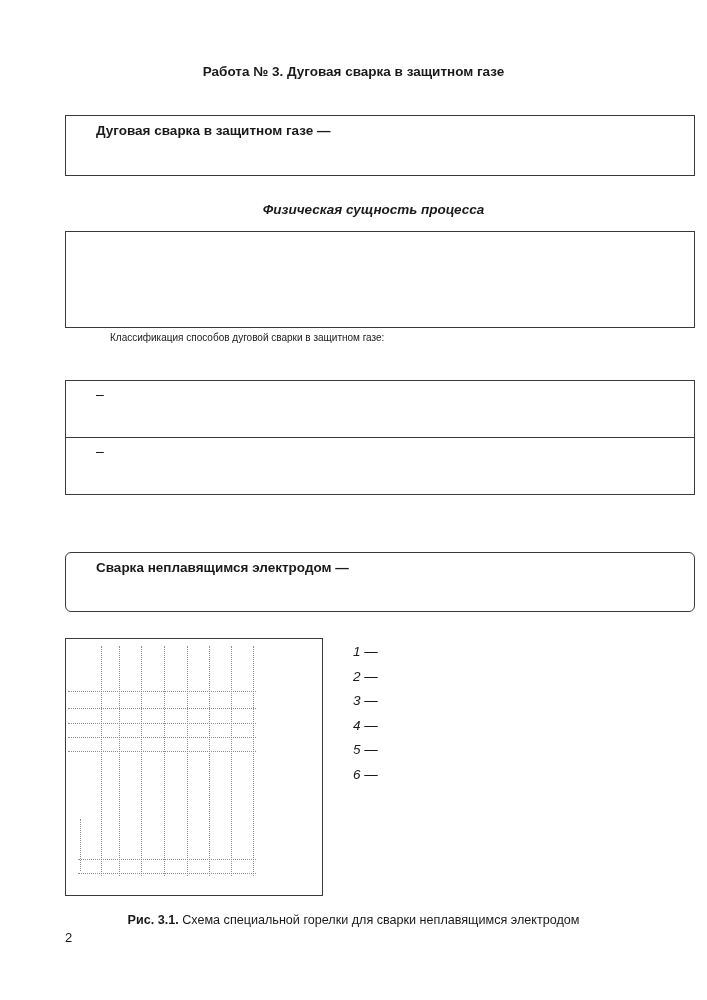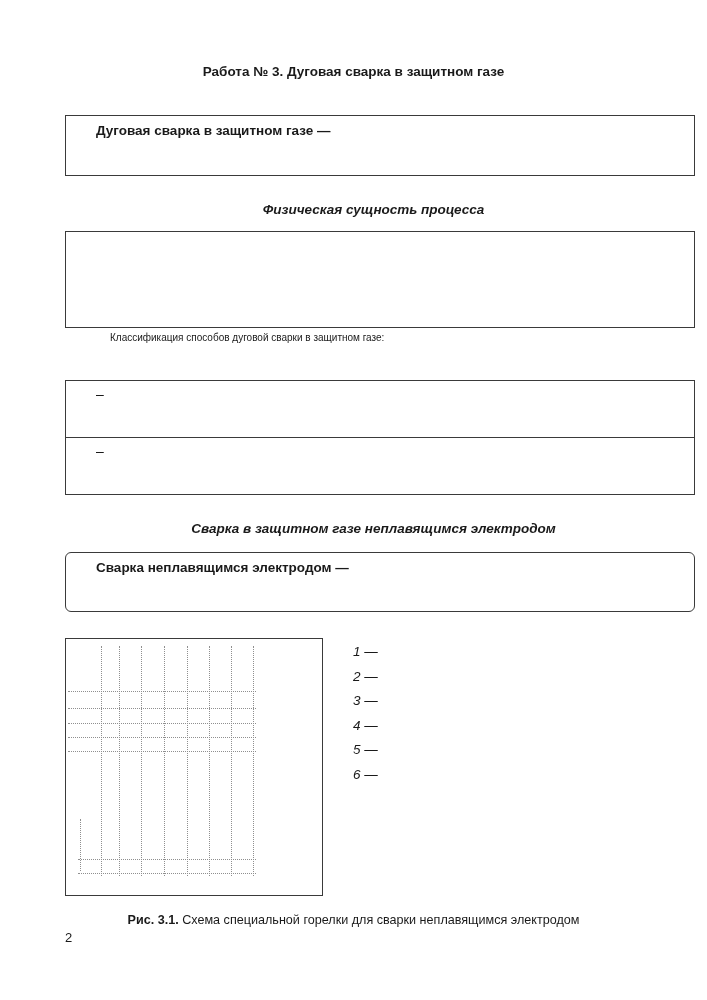--- a/index.html
+++ b/index.html
@@ -121,21 +121,20 @@
 
   <div class="class-label">Классификация способов дуговой сварки в защитном газе:</div>
 
   <div class="fill-box box-class-a">
     <span class="dash-item">–</span>
   </div>
   <div class="fill-box box-class-b">
     <span class="dash-item">–</span>
   </div>
 
-  <div class="centered-heading heading-tig">Сварка в защитном газе неплавящимся электродом</div>
 
   <div class="fill-box box-def2">
     <span class="box-label">Сварка неплавящимся электродом —</span>
   </div>
 
   <div class="figure-box">
     <div class="vline" style="left:35px"></div>
     <div class="vline" style="left:53px"></div>
     <div class="vline" style="left:75px"></div>
     <div class="vline" style="left:98px"></div>

